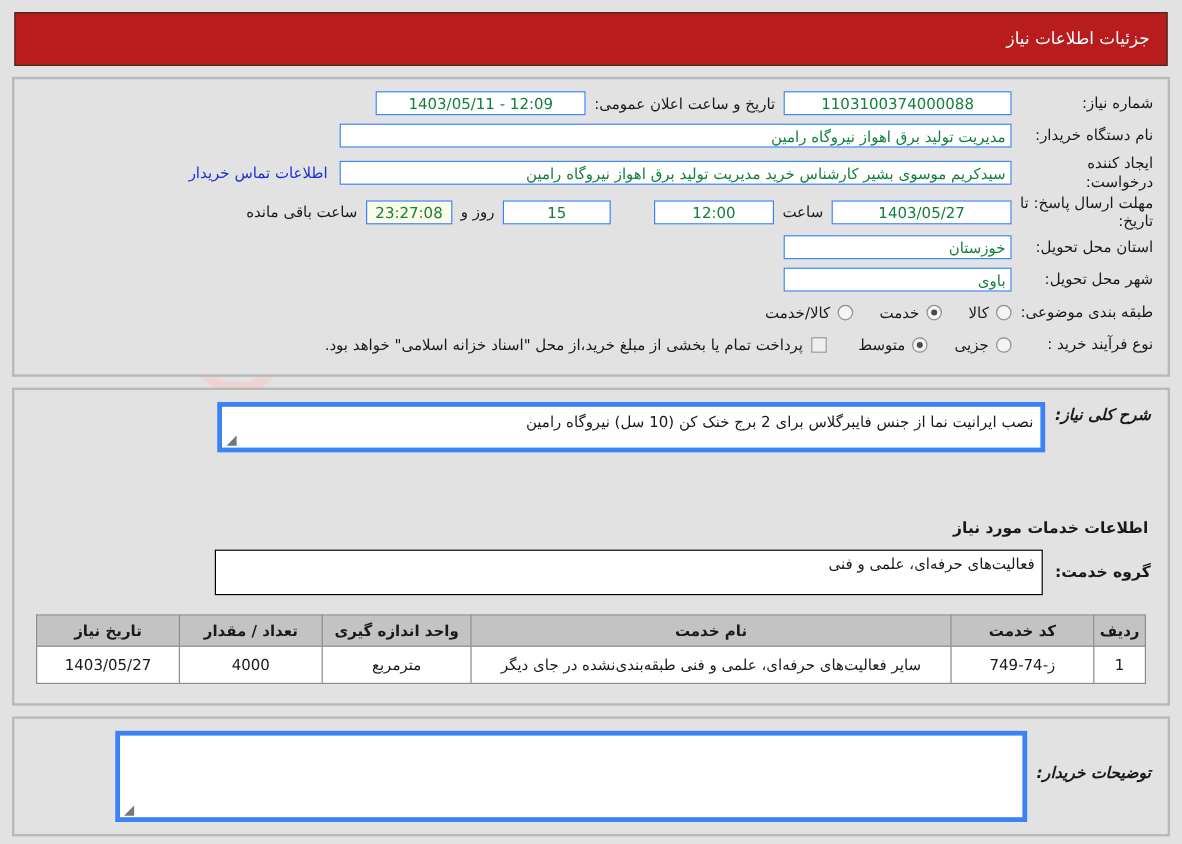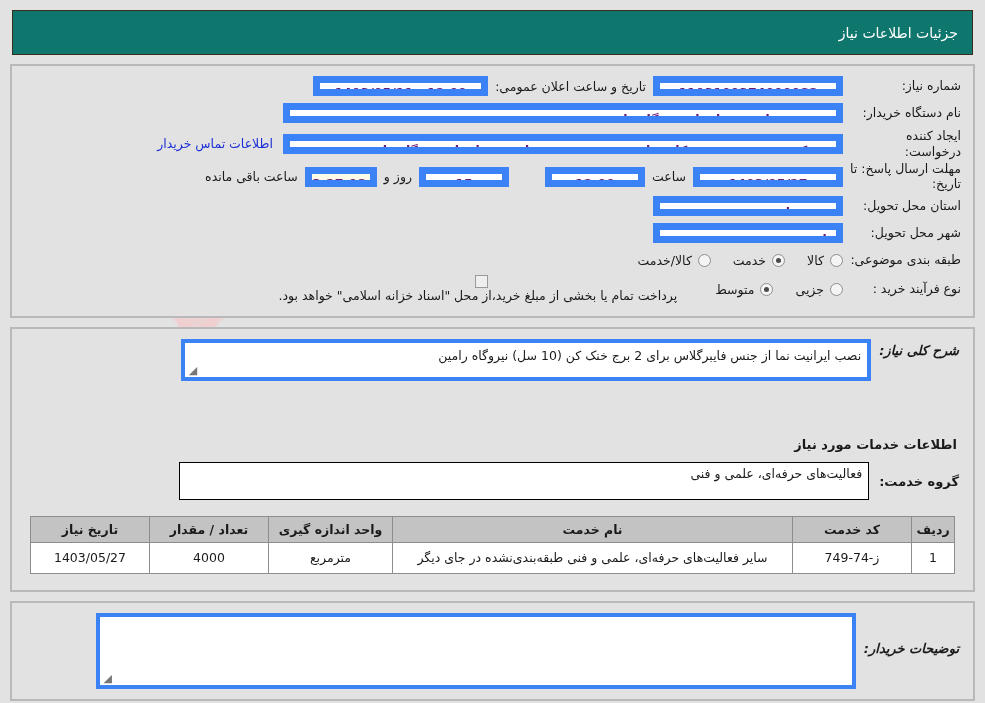--- a/index.html
+++ b/index.html
@@ -77,21 +77,21 @@
     opacity: .9;
     direction: ltr;
     white-space: nowrap;
   }
   .wm-text .accent { color: #e8bfbf; }
 
   
   .page-header {
     margin: 10px 12px 0 12px;
     height: 45px;
-    background: #0f766e;
+    background: #b91c1c;
     border: 1px solid #3a2d1c;
     box-sizing: border-box;
     display: flex;
     align-items: center;
     justify-content: flex-start;
     position: relative;
     z-index: 10;
   }
   .page-header .title {
     color: #ffffff;
@@ -125,32 +125,31 @@
     padding-left: 6px;
     padding-right: 4px;
     font-size: 12.5px;
     color: #1a1a1a;
     flex: none;
     line-height: 1.25;
   }
   .lbl.two-line { line-height: 1.15; }
 
   .fld {
-    border: 7px solid #3b82f6;
+    border: 1px solid #3b82f6;
     background: #ffffff;
     height: 20px;
     line-height: 20px;
     font-size: 12.5px;
     padding: 0 4px;
     box-sizing: border-box;
     text-align: center;
-    color: #701a75;
+    color: #15803d;
     overflow: hidden;
     white-space: nowrap;
-    font-weight: bold;
   }
   .fld.right { text-align: right; }
   .fld.wide-560 { width: 560px; }
   .fld.w-190 { width: 190px; }
   .fld.w-175 { width: 175px; }
   .fld.w-150 { width: 150px; }
   .fld.w-100 { width: 100px; }
   .fld.w-90  { width: 90px; }
   .fld.countdown {
     background: #fbfbe8;
@@ -419,21 +418,21 @@
     <div class="radio-group">
       <label class="radio-item">
         <span class="radio"></span>
         <span class="rlabel">جزیی</span>
       </label>
       <label class="radio-item">
         <span class="radio checked"></span>
         <span class="rlabel">متوسط</span>
       </label>
     </div>
-    <label class="radio-item" style="margin-right:16px;flex-direction:column;">
+    <label class="radio-item" style="margin-right:4px;">
       <span class="checkbox"></span>
       <span class="note-text">پرداخت تمام یا بخشی از مبلغ خرید،از محل "اسناد خزانه اسلامی" خواهد بود.</span>
     </label>
   </div>
 
 </div>
 
 <div class="panel mid">
 
   <div class="ta-row">

